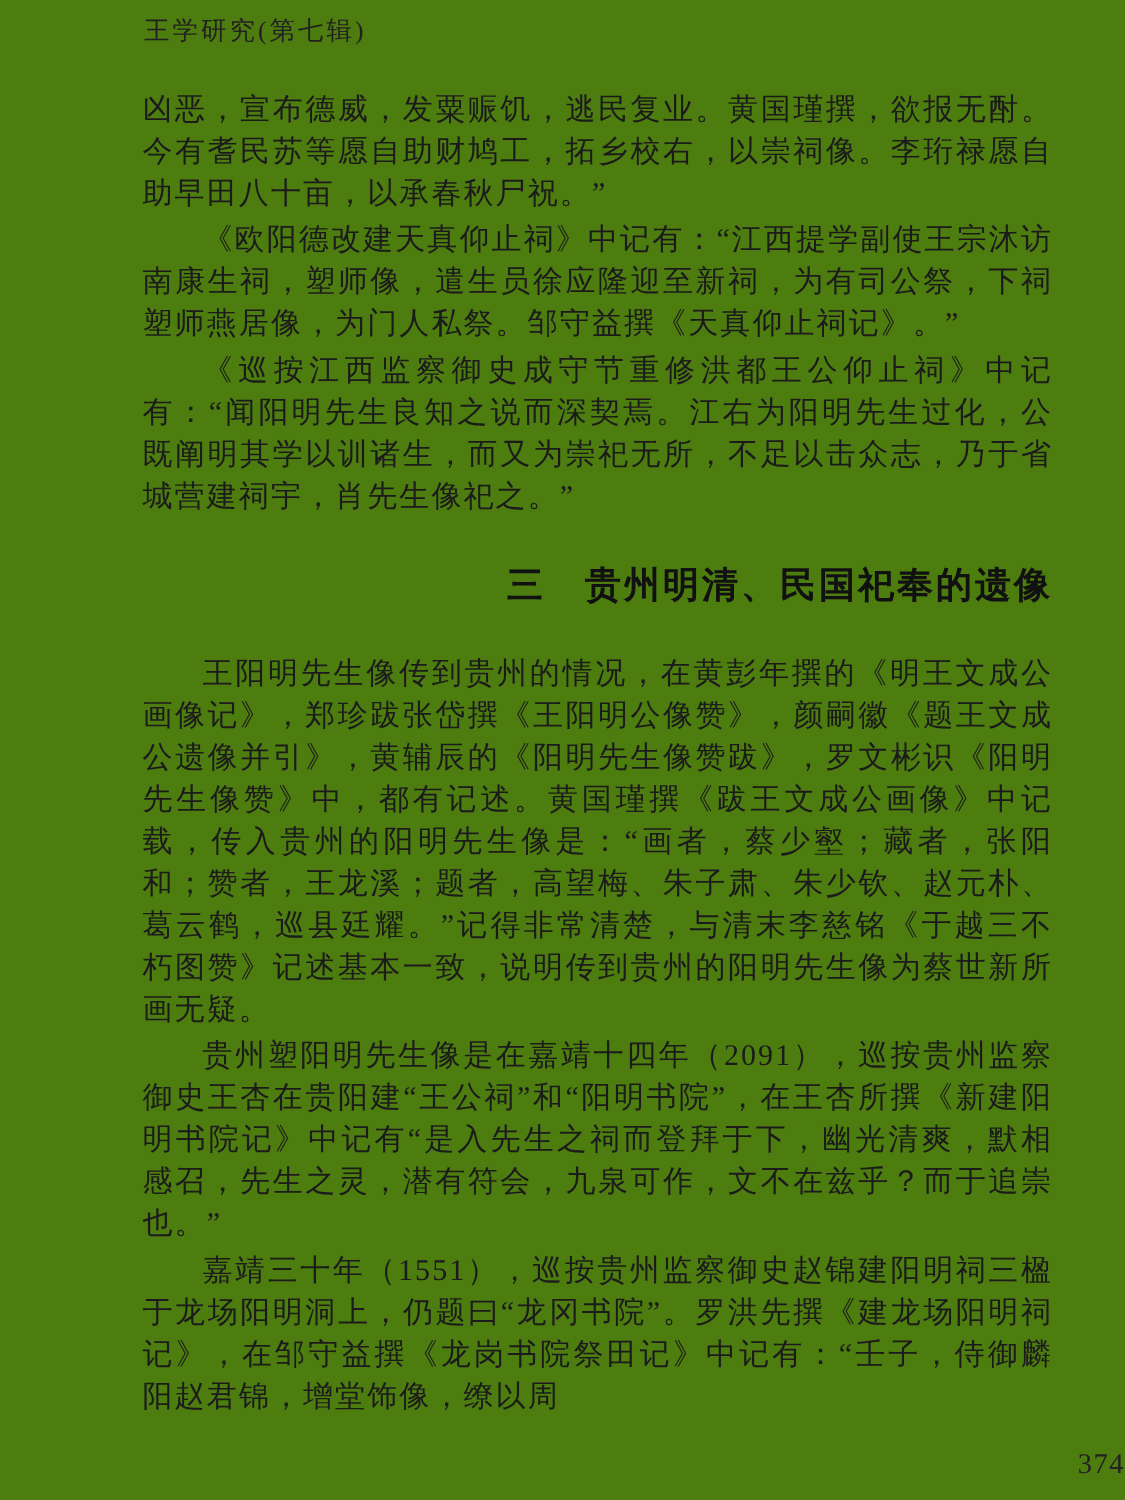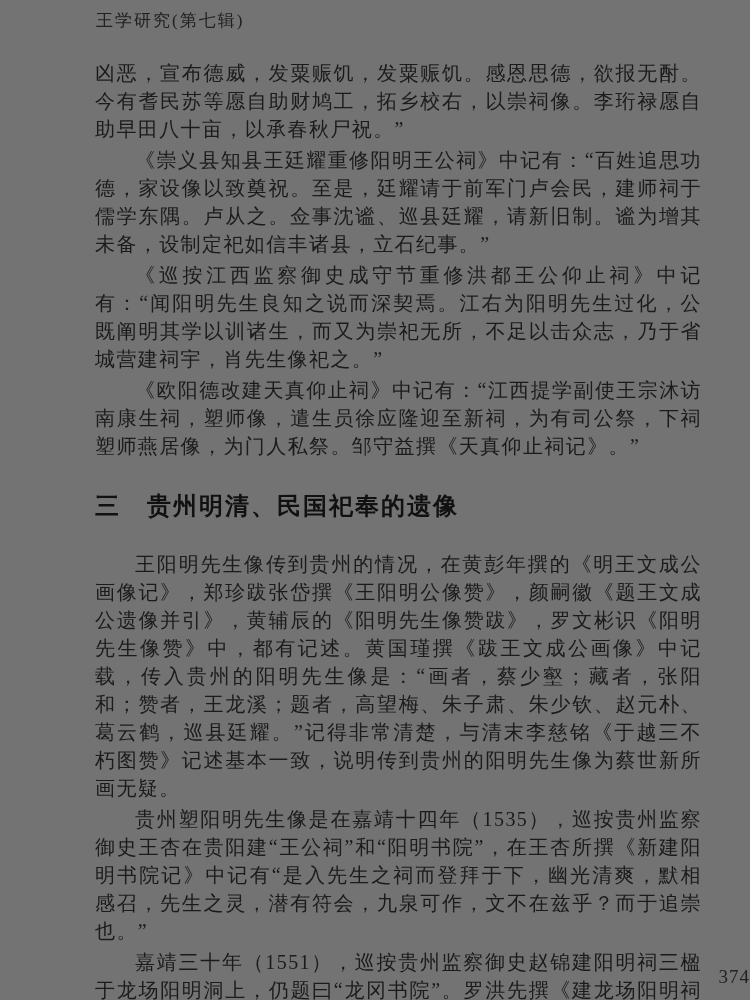--- a/index.html
+++ b/index.html
@@ -4,21 +4,21 @@
 <style>
   html, body {
     margin: 0;
     padding: 0;
     background: #ffffff;
   }
   .page {
     position: relative;
     width: 750px;
     height: 1000px;
-    background: #737373;
+    background: #4d7c0f;
     overflow: hidden;
     font-family: "Liberation Serif", "DejaVu Serif", serif;
     color: #1b1b1b;
   }
   .running-header {
     position: absolute;
     left: 96px;
     top: 9px;
     font-size: 17px;
     letter-spacing: 2px;
@@ -41,21 +41,21 @@
     color: #1b1b1b;
   }
   .para.continuation {
     text-indent: 0;
   }
   .section-heading {
     margin: 31px 0 29px 0;
     font-size: 24px;
     line-height: 30px;
     font-weight: 700;
-    text-align: left;
+    text-align: right;
     letter-spacing: 2px;
     color: #111111;
     font-family: "Liberation Sans", "DejaVu Sans", sans-serif;
   }
   .page-number {
     position: absolute;
     left: 0;
     bottom: 12px;
     width: 100%;
     text-align: right;
@@ -66,33 +66,32 @@
 </style>
 </head>
 <body>
 
 <div class="page">
 
   <div class="running-header">王学研究(第七辑)</div>
 
   <div class="body-text">
 
-    <p class="para continuation">凶恶，宣布德威，发粟赈饥，发粟赈饥。感恩思德，欲报无酎。今有耆民苏等愿自助财鸠工，拓乡校右，以崇祠像。李珩禄愿自助早田八十亩，以承春秋尸祝。”</p>
+    <p class="para continuation">凶恶，宣布德威，发粟赈饥，逃民复业。黄国瑾撰，欲报无酎。今有耆民苏等愿自助财鸠工，拓乡校右，以崇祠像。李珩禄愿自助早田八十亩，以承春秋尸祝。”</p>
 
-    <p class="para">《崇义县知县王廷耀重修阳明王公祠》中记有：“百姓追思功德，家设像以致奠祝。至是，廷耀请于前军门卢会民，建师祠于儒学东隅。卢从之。佥事沈谧、巡县廷耀，请新旧制。谧为增其未备，设制定祀如信丰诸县，立石纪事。”</p>
+
+    <p class="para">《欧阳德改建天真仰止祠》中记有：“江西提学副使王宗沐访南康生祠，塑师像，遣生员徐应隆迎至新祠，为有司公祭，下祠塑师燕居像，为门人私祭。邹守益撰《天真仰止祠记》。”</p>
 
     <p class="para">《巡按江西监察御史成守节重修洪都王公仰止祠》中记有：“闻阳明先生良知之说而深契焉。江右为阳明先生过化，公既阐明其学以训诸生，而又为崇祀无所，不足以击众志，乃于省城营建祠宇，肖先生像祀之。”</p>
-
-    <p class="para">《欧阳德改建天真仰止祠》中记有：“江西提学副使王宗沐访南康生祠，塑师像，遣生员徐应隆迎至新祠，为有司公祭，下祠塑师燕居像，为门人私祭。邹守益撰《天真仰止祠记》。”</p>
 
     <h2 class="section-heading">三　贵州明清、民国祀奉的遗像</h2>
 
     <p class="para">王阳明先生像传到贵州的情况，在黄彭年撰的《明王文成公画像记》，郑珍跋张岱撰《王阳明公像赞》，颜嗣徽《题王文成公遗像并引》，黄辅辰的《阳明先生像赞跋》，罗文彬识《阳明先生像赞》中，都有记述。黄国瑾撰《跋王文成公画像》中记载，传入贵州的阳明先生像是：“画者，蔡少壑；藏者，张阳和；赞者，王龙溪；题者，高望梅、朱子肃、朱少钦、赵元朴、葛云鹤，巡县廷耀。”记得非常清楚，与清末李慈铭《于越三不朽图赞》记述基本一致，说明传到贵州的阳明先生像为蔡世新所画无疑。</p>
 
-    <p class="para">贵州塑阳明先生像是在嘉靖十四年（1535），巡按贵州监察御史王杏在贵阳建“王公祠”和“阳明书院”，在王杏所撰《新建阳明书院记》中记有“是入先生之祠而登拜于下，幽光清爽，默相感召，先生之灵，潜有符会，九泉可作，文不在兹乎？而于追崇也。”</p>
+    <p class="para">贵州塑阳明先生像是在嘉靖十四年（2091），巡按贵州监察御史王杏在贵阳建“王公祠”和“阳明书院”，在王杏所撰《新建阳明书院记》中记有“是入先生之祠而登拜于下，幽光清爽，默相感召，先生之灵，潜有符会，九泉可作，文不在兹乎？而于追崇也。”</p>
 
     <p class="para">嘉靖三十年（1551），巡按贵州监察御史赵锦建阳明祠三楹于龙场阳明洞上，仍题曰“龙冈书院”。罗洪先撰《建龙场阳明祠记》，在邹守益撰《龙岗书院祭田记》中记有：“壬子，侍御麟阳赵君锦，增堂饰像，缭以周</p>
 
   </div>
 
   <div class="page-number">374</div>
 
 </div>
 
 </body></html>

